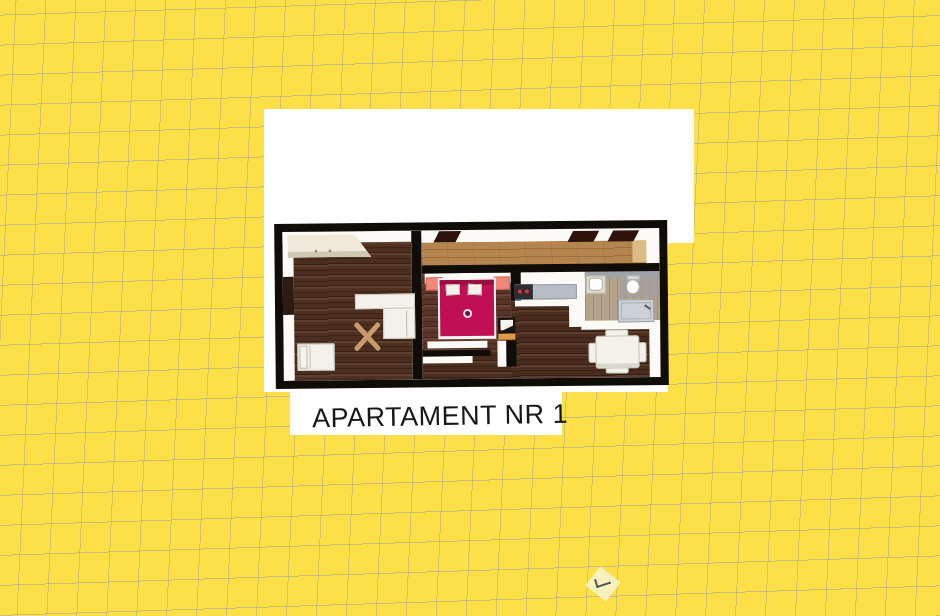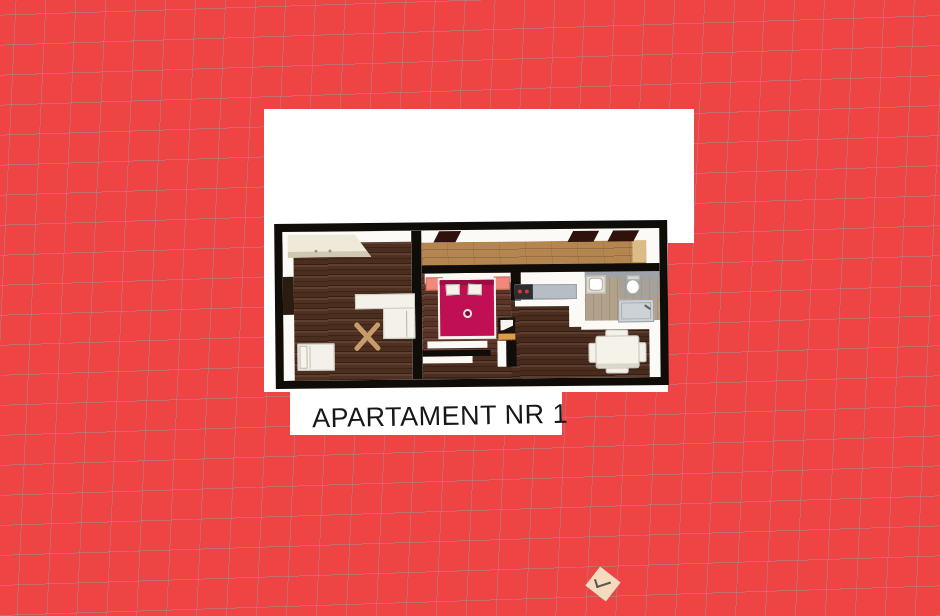--- a/index.html
+++ b/index.html
@@ -1,18 +1,18 @@
 <!DOCTYPE html>
 <html><head>
 <meta charset="utf-8">
 <style>
   html,body{margin:0;padding:0;}
   body{width:940px;height:616px;overflow:hidden;background:#ffffff;
        font-family:"Liberation Sans", sans-serif;}
-  .stage{position:relative;width:940px;height:616px;overflow:hidden;background:#ef4444;}
+  .stage{position:relative;width:940px;height:616px;overflow:hidden;background:#fde047;}
 
   
   .grid{position:absolute;left:-90px;top:-90px;width:1120px;height:800px;
         background-image:
           repeating-linear-gradient(180deg, rgba(148,152,162,0.48) 0 1px, rgba(0,0,0,0) 1px 30px),
           repeating-linear-gradient(90deg, rgba(148,152,162,0.42) 0 1px, rgba(0,0,0,0) 1px 30px);
         transform:rotate(-1.8deg) skewX(-4.5deg);}
 
   .whiteblob{position:absolute;background:#ffffff;}
 

